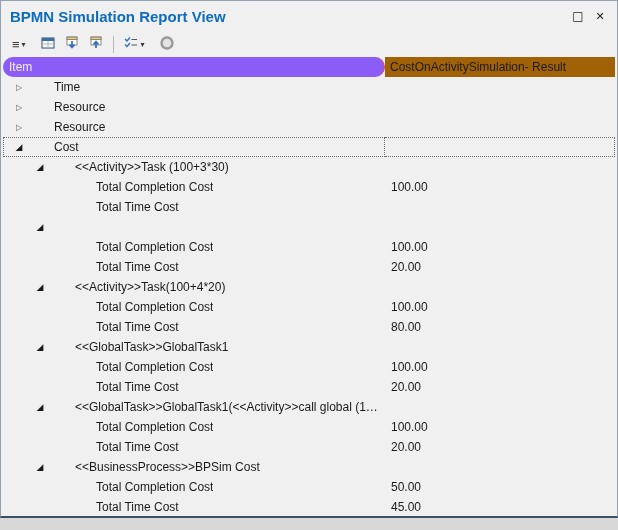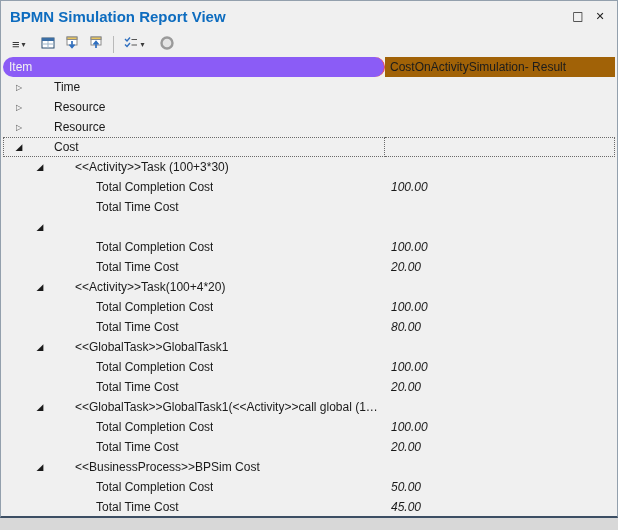--- a/index.html
+++ b/index.html
@@ -31,21 +31,21 @@
   
   .grid{ flex:1; display:flex; flex-direction:column; padding:0 2px; overflow:hidden; }
   .hdr{ display:flex; height:20px; flex:0 0 20px; font-size:12px; }
   .hdr-item{ width:382px; flex:0 0 382px; background:#8b5cf6; color:#f2f2f2;
              display:flex; align-items:center; padding-left:6px; border-right:1px solid #ef4444;border-radius:10px; }
   .hdr-result{ flex:1; background:#a16207; color:#1c1c1c; display:flex; align-items:center; padding-left:5px; }
 
   .row{ display:flex; height:20px; flex:0 0 20px; font-size:12px; color:#1a1a1a; }
   .c1{ width:382px; flex:0 0 382px; display:flex; align-items:center; padding-left:8px;
        border:1px solid transparent; overflow:hidden; white-space:nowrap; }
-  .c2{ flex:1; display:flex; align-items:center; padding-left:5px; border:1px solid transparent; white-space:nowrap;font-style:italic; }
+  .c2{ flex:1; display:flex; align-items:center; padding-left:5px; border:1px solid transparent; white-space:nowrap; }
   .row.selected .c1{ border:1px dotted #6a6a6a; }
   .row.selected .c2{ border:1px dotted #6a6a6a; border-left:none; }
 
   .arrow{ flex:0 0 14px; width:14px; display:flex; align-items:center; justify-content:center;
           font-size:8px; color:#5a5a5a; font-family:"DejaVu Sans", sans-serif; }
   .arrow.expanded{ color:#1a1a1a; font-size:9px; }
   .label{ overflow:hidden; text-overflow:ellipsis;margin-left:28px; }
 </style>
 </head>
 <body>

